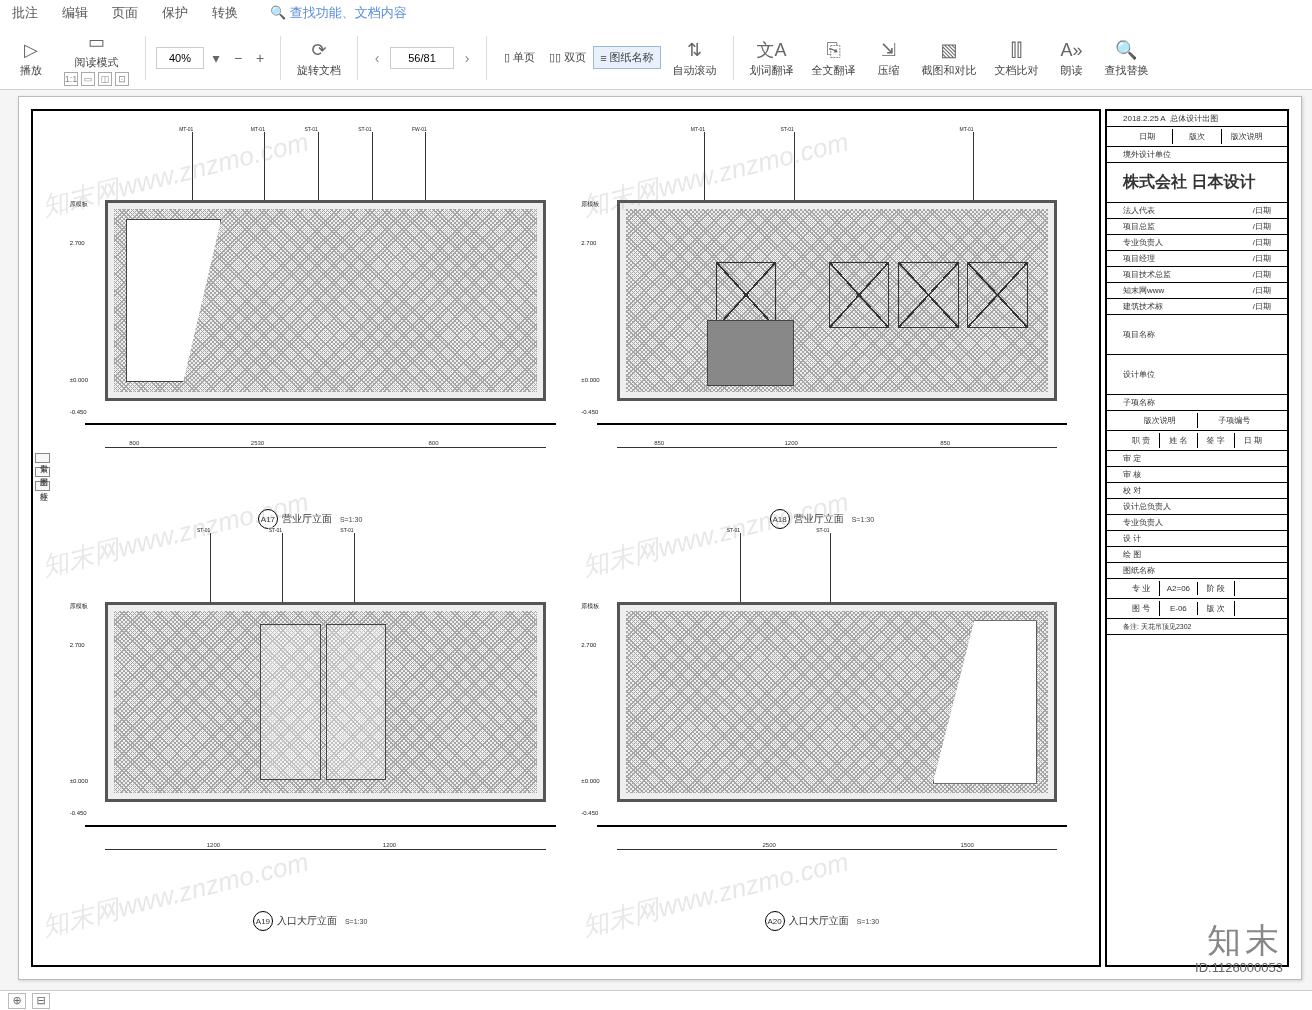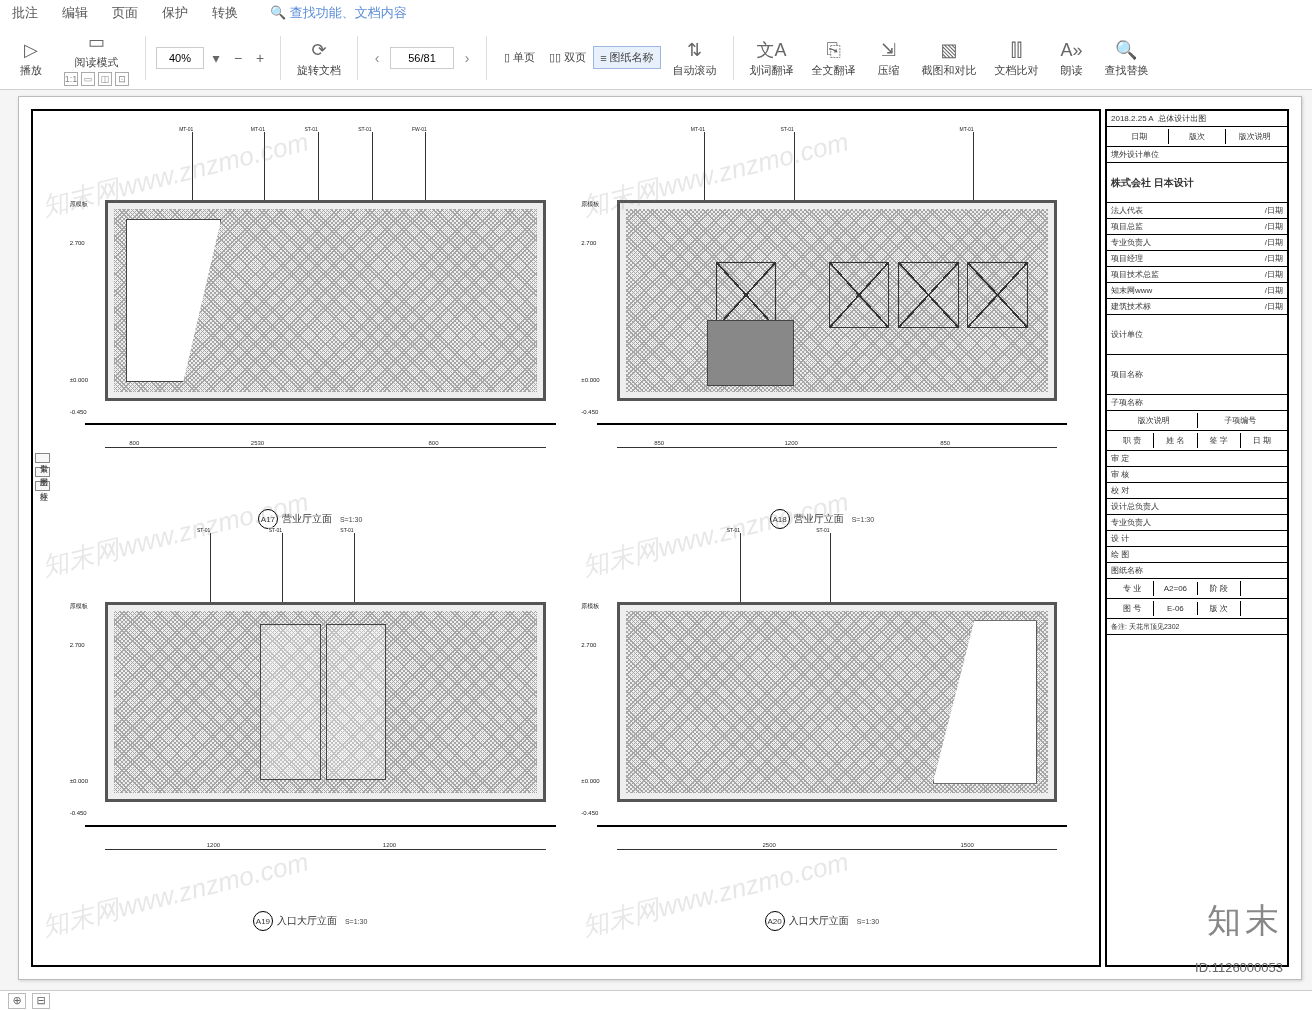--- a/index.html
+++ b/index.html
@@ -19,21 +19,21 @@
 .pager input{width:64px;height:22px;text-align:center;border:1px solid #ccc;font-size:11px}
 .viewbtns{display:flex;align-items:center;gap:0}
 .vb{display:flex;align-items:center;gap:3px;padding:3px 6px;cursor:pointer;font-size:11px;color:#444;border:1px solid transparent}
 .vb.active{border:1px solid #9cb8e0;background:#e8f0fb}
 .iconrow{display:flex;gap:3px;margin-top:2px}
 .mini{width:14px;height:14px;border:1px solid #aaa;cursor:pointer;font-size:9px;display:flex;align-items:center;justify-content:center;color:#888}
 .viewport{position:absolute;top:90px;left:0;right:0;bottom:20px;background:#f5f5f5;overflow:hidden}
 .page{position:absolute;top:6px;left:18px;right:10px;bottom:10px;background:#fff;border:1px solid #bbb;box-shadow:1px 1px 3px rgba(0,0,0,.15)}
 .sheet{position:absolute;inset:0}
 .titleblock{position:absolute;top:12px;right:12px;bottom:12px;width:184px;border:2px solid #000;background:#fff;font-size:8px}
-.titleblock .row{border-bottom:1px solid #000;padding:2px 4px;min-height:16px;display:flex;align-items:center}
+.titleblock .row{border-bottom:1px solid #000;padding:2px 16px;min-height:16px;display:flex;align-items:center}
 .titleblock .row.big{min-height:40px}
 .titleblock .hdr{display:flex}
 .titleblock .hdr>div{border-right:1px solid #000;padding:2px 3px;flex:1;text-align:center}
 .titleblock .hdr>div:last-child{border-right:none}
 .drawarea{position:absolute;top:12px;left:12px;right:200px;bottom:12px;border:2px solid #000}
 .quadrant{position:absolute;width:48%;height:47%}
 .q1{top:2%;left:2%}
 .q2{top:2%;right:2%}
 .q3{bottom:4%;left:2%}
 .q4{bottom:4%;right:2%}
@@ -47,21 +47,21 @@
 .ltxt{position:absolute;top:-2px;font-size:5px;white-space:nowrap;color:#222;background:rgba(255,255,255,.6);padding:0 1px}
 .dimrow{position:absolute;left:10%;right:4%;bottom:16%;height:18px;border-top:1px solid #333}
 .dimtxt{position:absolute;top:-8px;font-size:6px;text-align:center;width:40px}
 .caption{position:absolute;bottom:0;left:0;right:0;text-align:center;font-size:10px}
 .caption .tag{display:inline-block;width:20px;height:20px;border:1px solid #000;border-radius:50%;line-height:20px;margin-right:4px;font-size:8px}
 .caption .scale{font-size:7px;margin-left:8px;color:#444}
 .levmark{position:absolute;left:3%;font-size:6px;color:#222}
 .sidetab{position:absolute;left:2px;top:40%;width:14px}
 .sidetab div{writing-mode:vertical-rl;font-size:8px;border:1px solid #888;padding:4px 1px;margin-bottom:4px;background:#f8f8f8}
 .wm{position:absolute;font-size:26px;color:rgba(120,120,120,.18);transform:rotate(-14deg);pointer-events:none;font-style:italic}
-.brand{position:absolute;right:18px;bottom:35px;font-size:34px;color:#888;letter-spacing:4px}
+.brand{position:absolute;right:18px;bottom:15px;font-size:34px;color:#888;letter-spacing:4px}
 .idlabel{position:absolute;right:18px;bottom:4px;font-size:13px;color:#666}
 .statusbar{position:absolute;bottom:0;left:0;right:0;height:20px;border-top:1px solid #ccc;display:flex;align-items:center;padding:0 8px;gap:6px;font-size:11px;color:#666}
 .sbtn{width:18px;height:16px;border:1px solid #bbb;display:flex;align-items:center;justify-content:center;cursor:pointer}
 .xmark{position:absolute;border:1px solid #333}
 .xmark::before,.xmark::after{content:"";position:absolute;inset:0;background:linear-gradient(to top right,transparent 49%,#333 49%,#333 51%,transparent 51%)}
 .xmark::after{background:linear-gradient(to top left,transparent 49%,#333 49%,#333 51%,transparent 51%)}
 </style>
 </head>
 <body>
 
@@ -286,21 +286,21 @@
       </div>
 
       <div class="titleblock">
         <div class="row"><span>2018.2.25  A</span>&nbsp;&nbsp;<span>总体设计出图</span></div>
         <div class="hdr row">
             <div>日期</div>
             <div>版次</div>
             <div>版次说明</div>
           </div>
         <div class="row">境外设计单位</div>
-        <div class="row big" style="font-size:10px;font-weight:bold">株式会社 日本设计</div>
+        <div class="row big" style="font-size:16px;font-weight:bold">株式会社 日本设计</div>
         <div class="row">
             <span>法人代表</span>
             <span style="margin-left:auto">/日期</span>
           </div>
         <div class="row">
             <span>项目总监</span>
             <span style="margin-left:auto">/日期</span>
           </div>
         <div class="row">
             <span>专业负责人</span>
@@ -315,22 +315,22 @@
             <span style="margin-left:auto">/日期</span>
           </div>
         <div class="row">
             <span>知末网www</span>
             <span style="margin-left:auto">/日期</span>
           </div>
         <div class="row">
             <span>建筑技术标</span>
             <span style="margin-left:auto">/日期</span>
           </div>
+        <div class="row big">项目名称</div>
         <div class="row big">设计单位</div>
-        <div class="row big">项目名称</div>
         <div class="row">子项名称</div>
         <div class="hdr row">
             <div>版次说明</div>
             <div>子项编号</div>
           </div>
         <div class="hdr row">
             <div>职  责</div>
             <div>姓 名</div>
             <div>签  字</div>
             <div>日  期</div>

